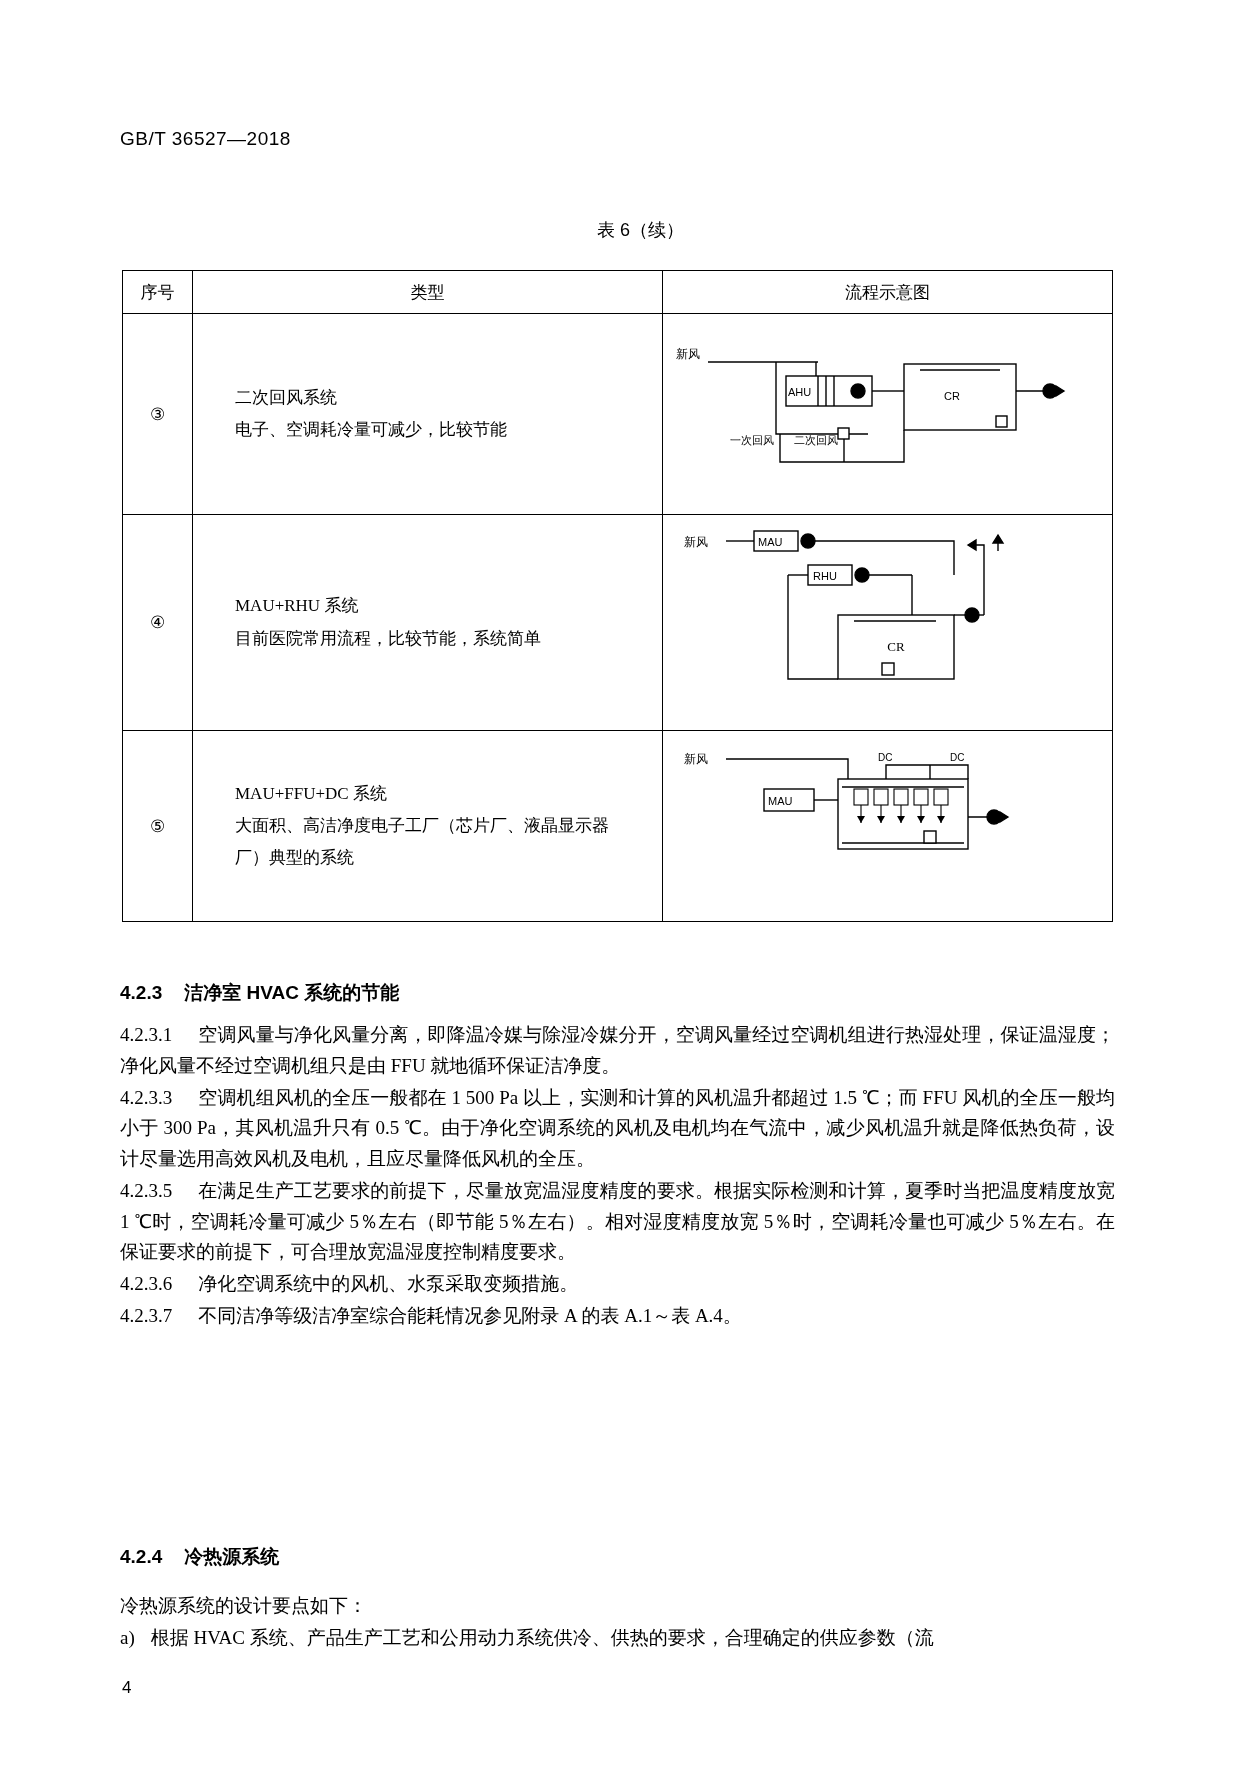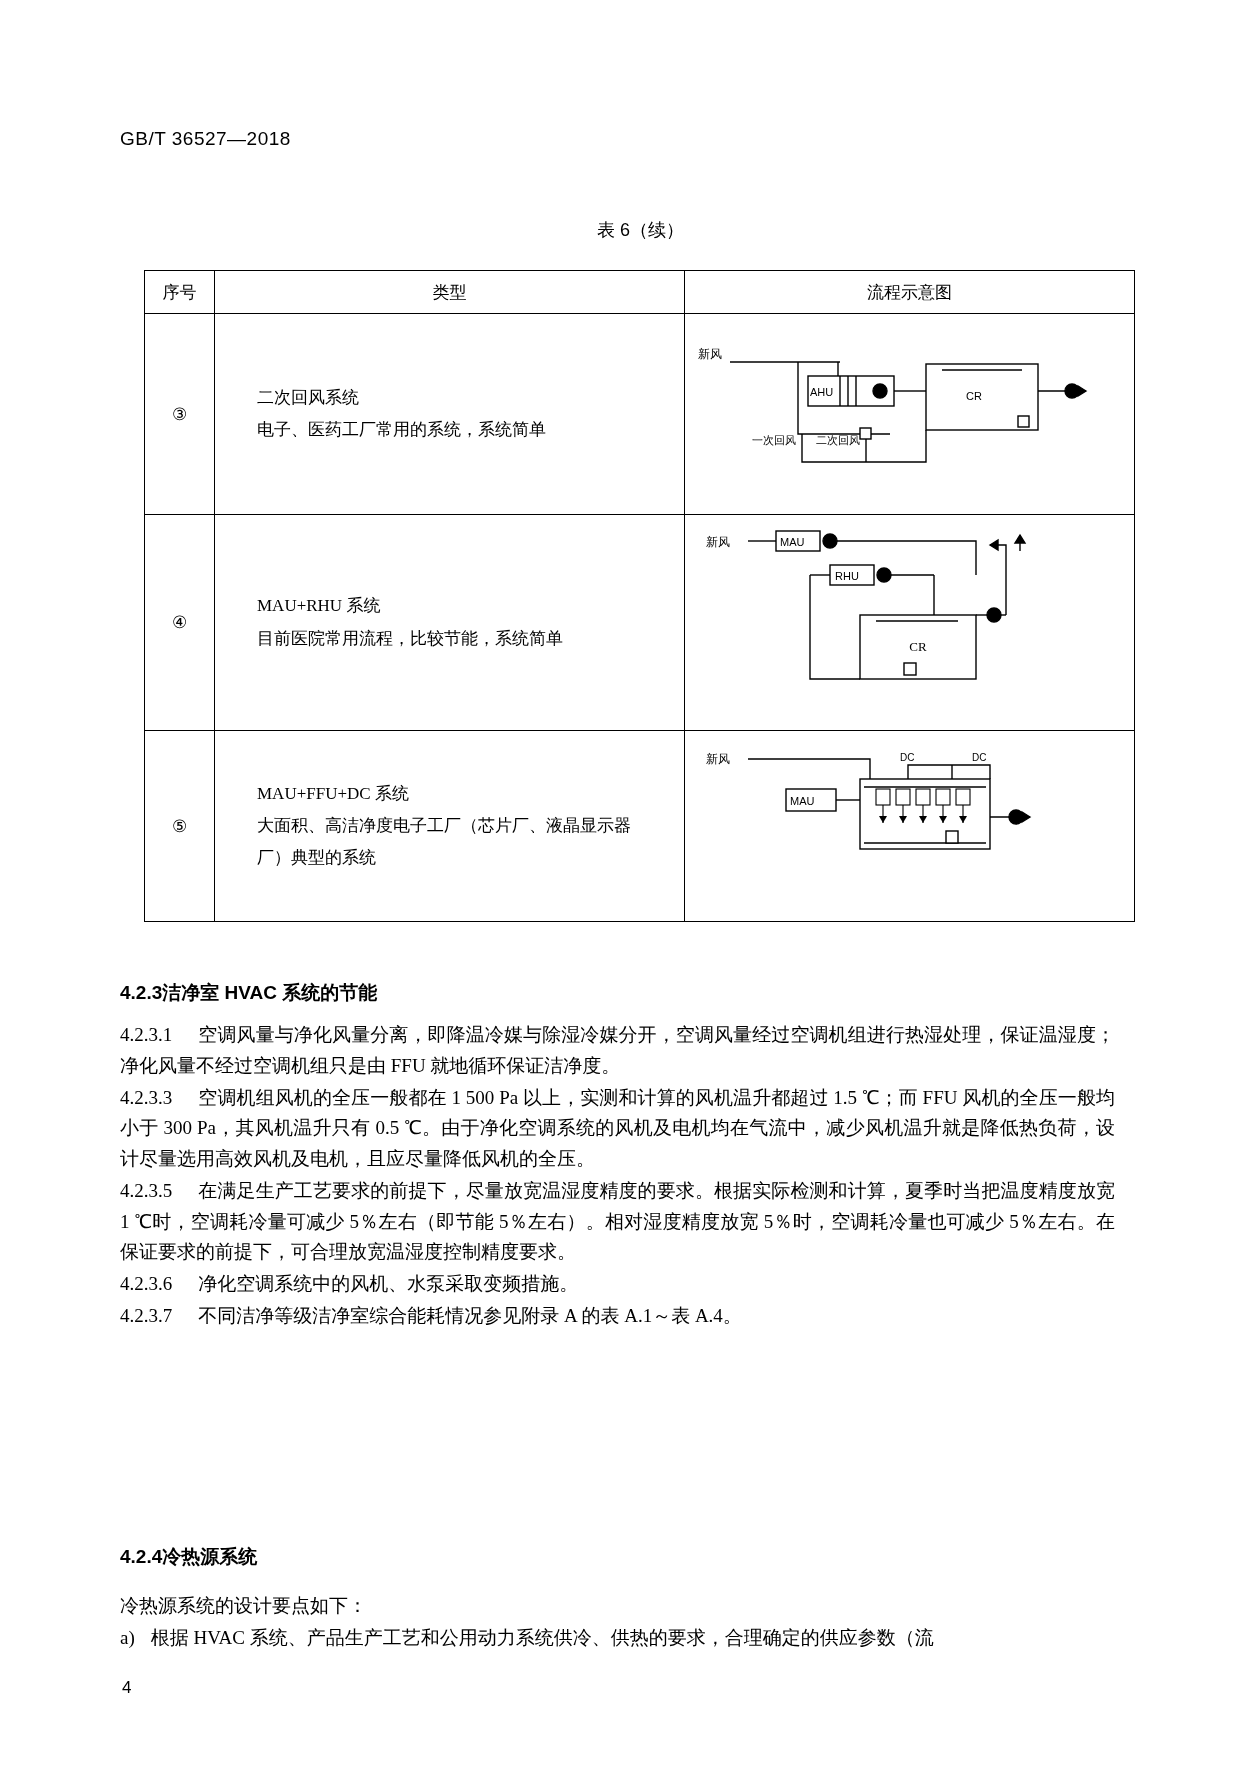--- a/index.html
+++ b/index.html
@@ -38,21 +38,20 @@
     font-family: "Liberation Sans", sans-serif;
     font-size: 18px;
   }
   table.t2 {
     position: absolute;
     left: 122px;
     top: 270px;
     width: 990px;
     border-collapse: collapse;
     table-layout: fixed;
-    margin-left: 22px;
   }
   table.t2 th, table.t2 td {
     border: 1.5px solid #000;
     vertical-align: middle;
     font-size: 17px;
   }
   table.t2 th {
     height: 40px;
     font-weight: normal;
     font-family: "Liberation Sans", sans-serif;
@@ -89,21 +88,21 @@
     width: 995px;
     font-size: 19px;
     line-height: 1.62;
     text-align: justify;
   }
   .h3 {
     font-family: "Liberation Sans", sans-serif;
     font-weight: bold;
     font-size: 19px;
   }
-  .h3 .num { }
+  .h3 .num { margin-right: 22px; }
   p.cl {
     margin: 0 0 1px 0;
   }
   p.cl .n { margin-right: 26px; }
   .sub-lead { margin-left: 38px; }
   .item-a { margin-left: 38px; text-indent: 0; }
   .item-a .la { margin-right: 16px; }
   .pagenum {
     position: absolute;
     left: 122px;
@@ -137,21 +136,21 @@
         <th>类型</th>
         <th>流程示意图</th>
       </tr>
     </thead>
     <tbody>
 
       <tr>
         <td class="no">③</td>
         <td class="type">
           <div>二次回风系统</div>
-          <div>电子、医药工厂常用的系统，系统简单</div>
+          <div>电子、空调耗冷量可减少，比较节能</div>
         </td>
         <td class="fig">
           <div class="fig-wrap">
             <svg width="440" height="198" viewBox="0 0 440 198">
               <g fill="none" stroke="#000" stroke-width="1.4">
 
                 <path d="M40 48 L150 48"></path>
                 <path d="M148 48 L148 72"></path>
                 <path d="M108 48 L108 120 L200 120"></path>
 

